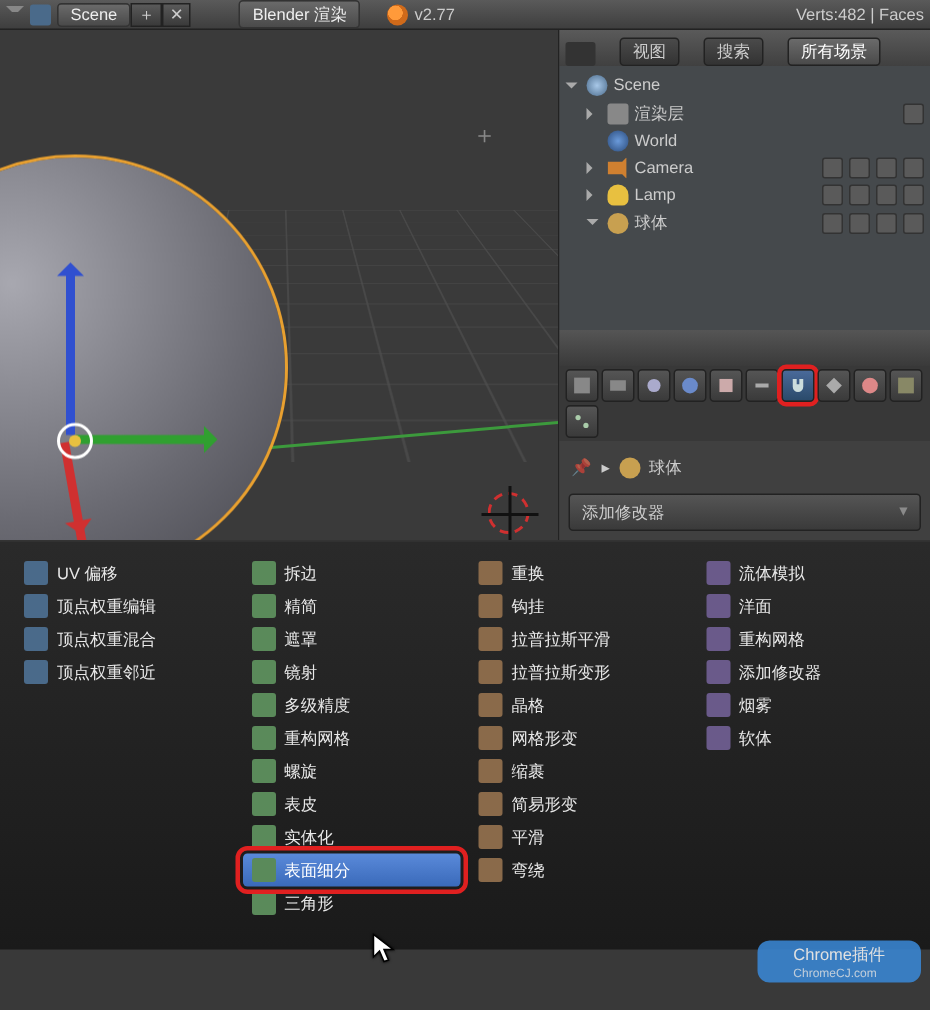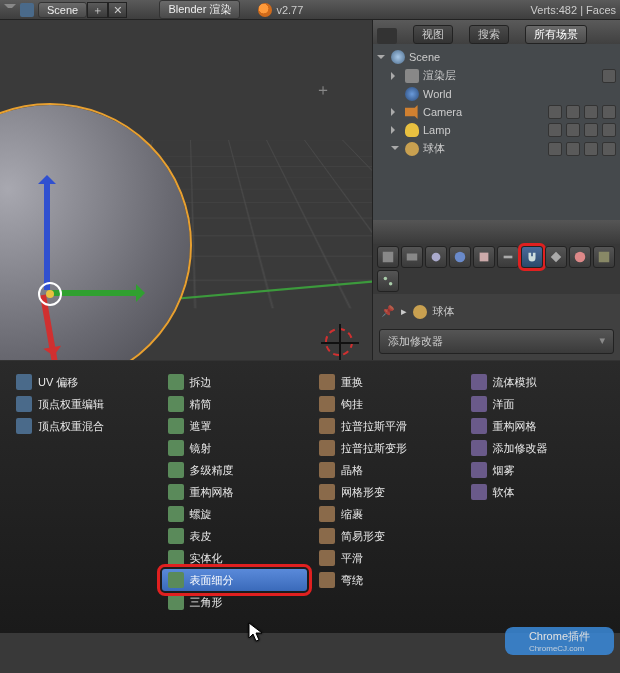--- a/index.html
+++ b/index.html
@@ -262,20 +262,24 @@
         <span>UV 偏移</span>
       </div>
     <div class="menu-item">
         <span class="mi-ico"></span>
         <span>顶点权重编辑</span>
       </div>
     <div class="menu-item">
         <span class="mi-ico"></span>
         <span>顶点权重混合</span>
       </div>
+    <div class="menu-item">
+        <span class="mi-ico"></span>
+        <span>顶点权重邻近</span>
+      </div>
   </div>
 
   <div>
     <div class="menu-item">
         <span class="mi-ico gen"></span>
         <span>拆边</span>
       </div>
     <div class="menu-item">
         <span class="mi-ico gen"></span>
         <span>精简</span>

